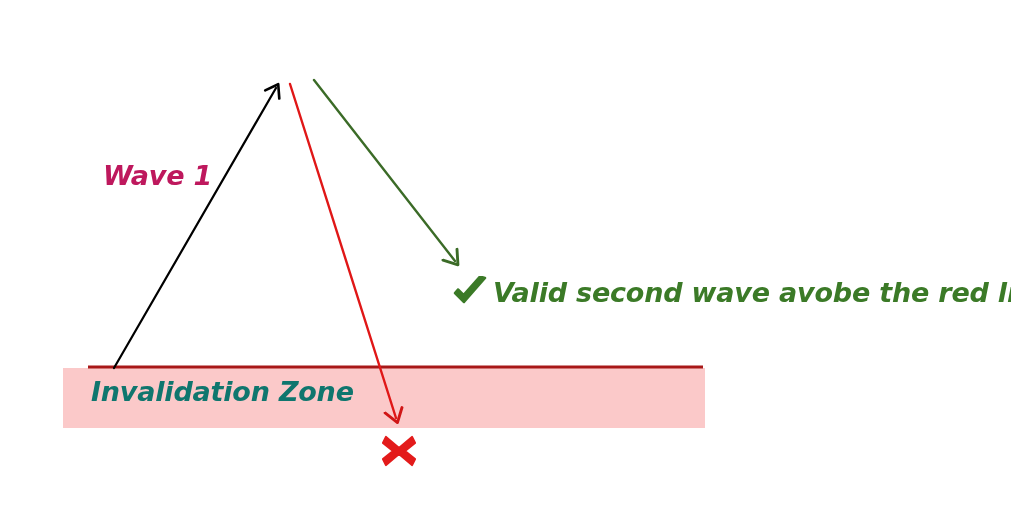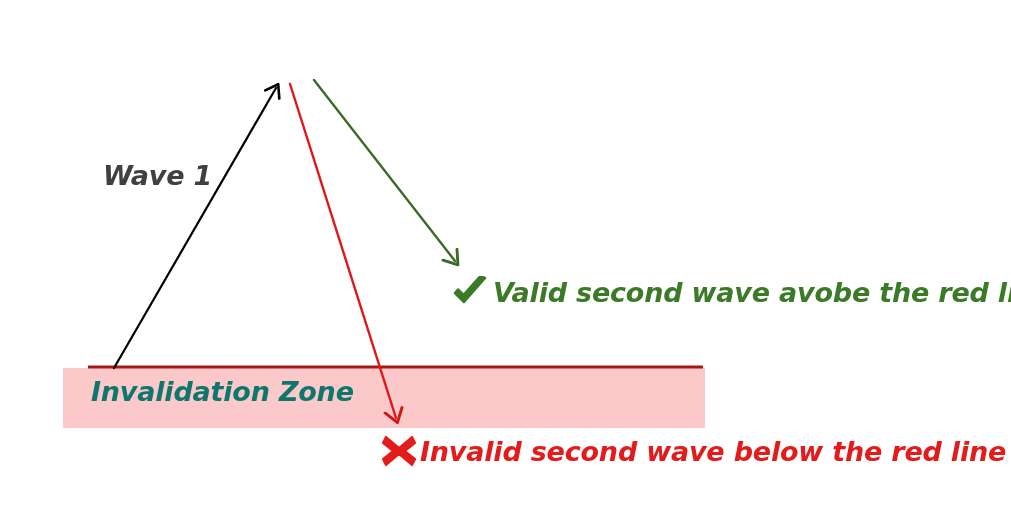--- a/index.html
+++ b/index.html
@@ -29,21 +29,21 @@
     white-space: nowrap;
     font-family: "DejaVu Sans", sans-serif;
     font-weight: bold;
     font-style: italic;
     letter-spacing: -0.2px;
   }
   #wave1-label {
     left: 103px;
     top: 160px;
     font-size: 27px;
-    color: #404040;
+    color: #be185d;
   }
   #invalidation-zone-label {
     left: 91px;
     top: 376px;
     font-size: 27px;
     color: #0f766e;
   }
   #valid-caption {
     left: 493px;
     top: 277px;
@@ -113,15 +113,14 @@
   </div>
 
   <div class="label" id="valid-caption">Valid second wave avobe the red line</div>
 
   <div class="mark" id="invalid-cross-icon">
     <svg viewBox="0 0 36 34" width="36" height="34">
       <path d="M 5 3 L 18 14 L 31 3 L 34 9 L 24 17 L 34 25 L 31 31 L 18 20 L 5 31 L 2 25 L 12 17 L 2 9 Z" fill="#e31b1b" stroke="#e31b1b" stroke-width="2.2" stroke-linejoin="round"></path>
     </svg>
   </div>
 
-  <div class="label" id="invalid-caption">Invalid second wave below the red line</div>
 
 </div>
 
 </body></html>

